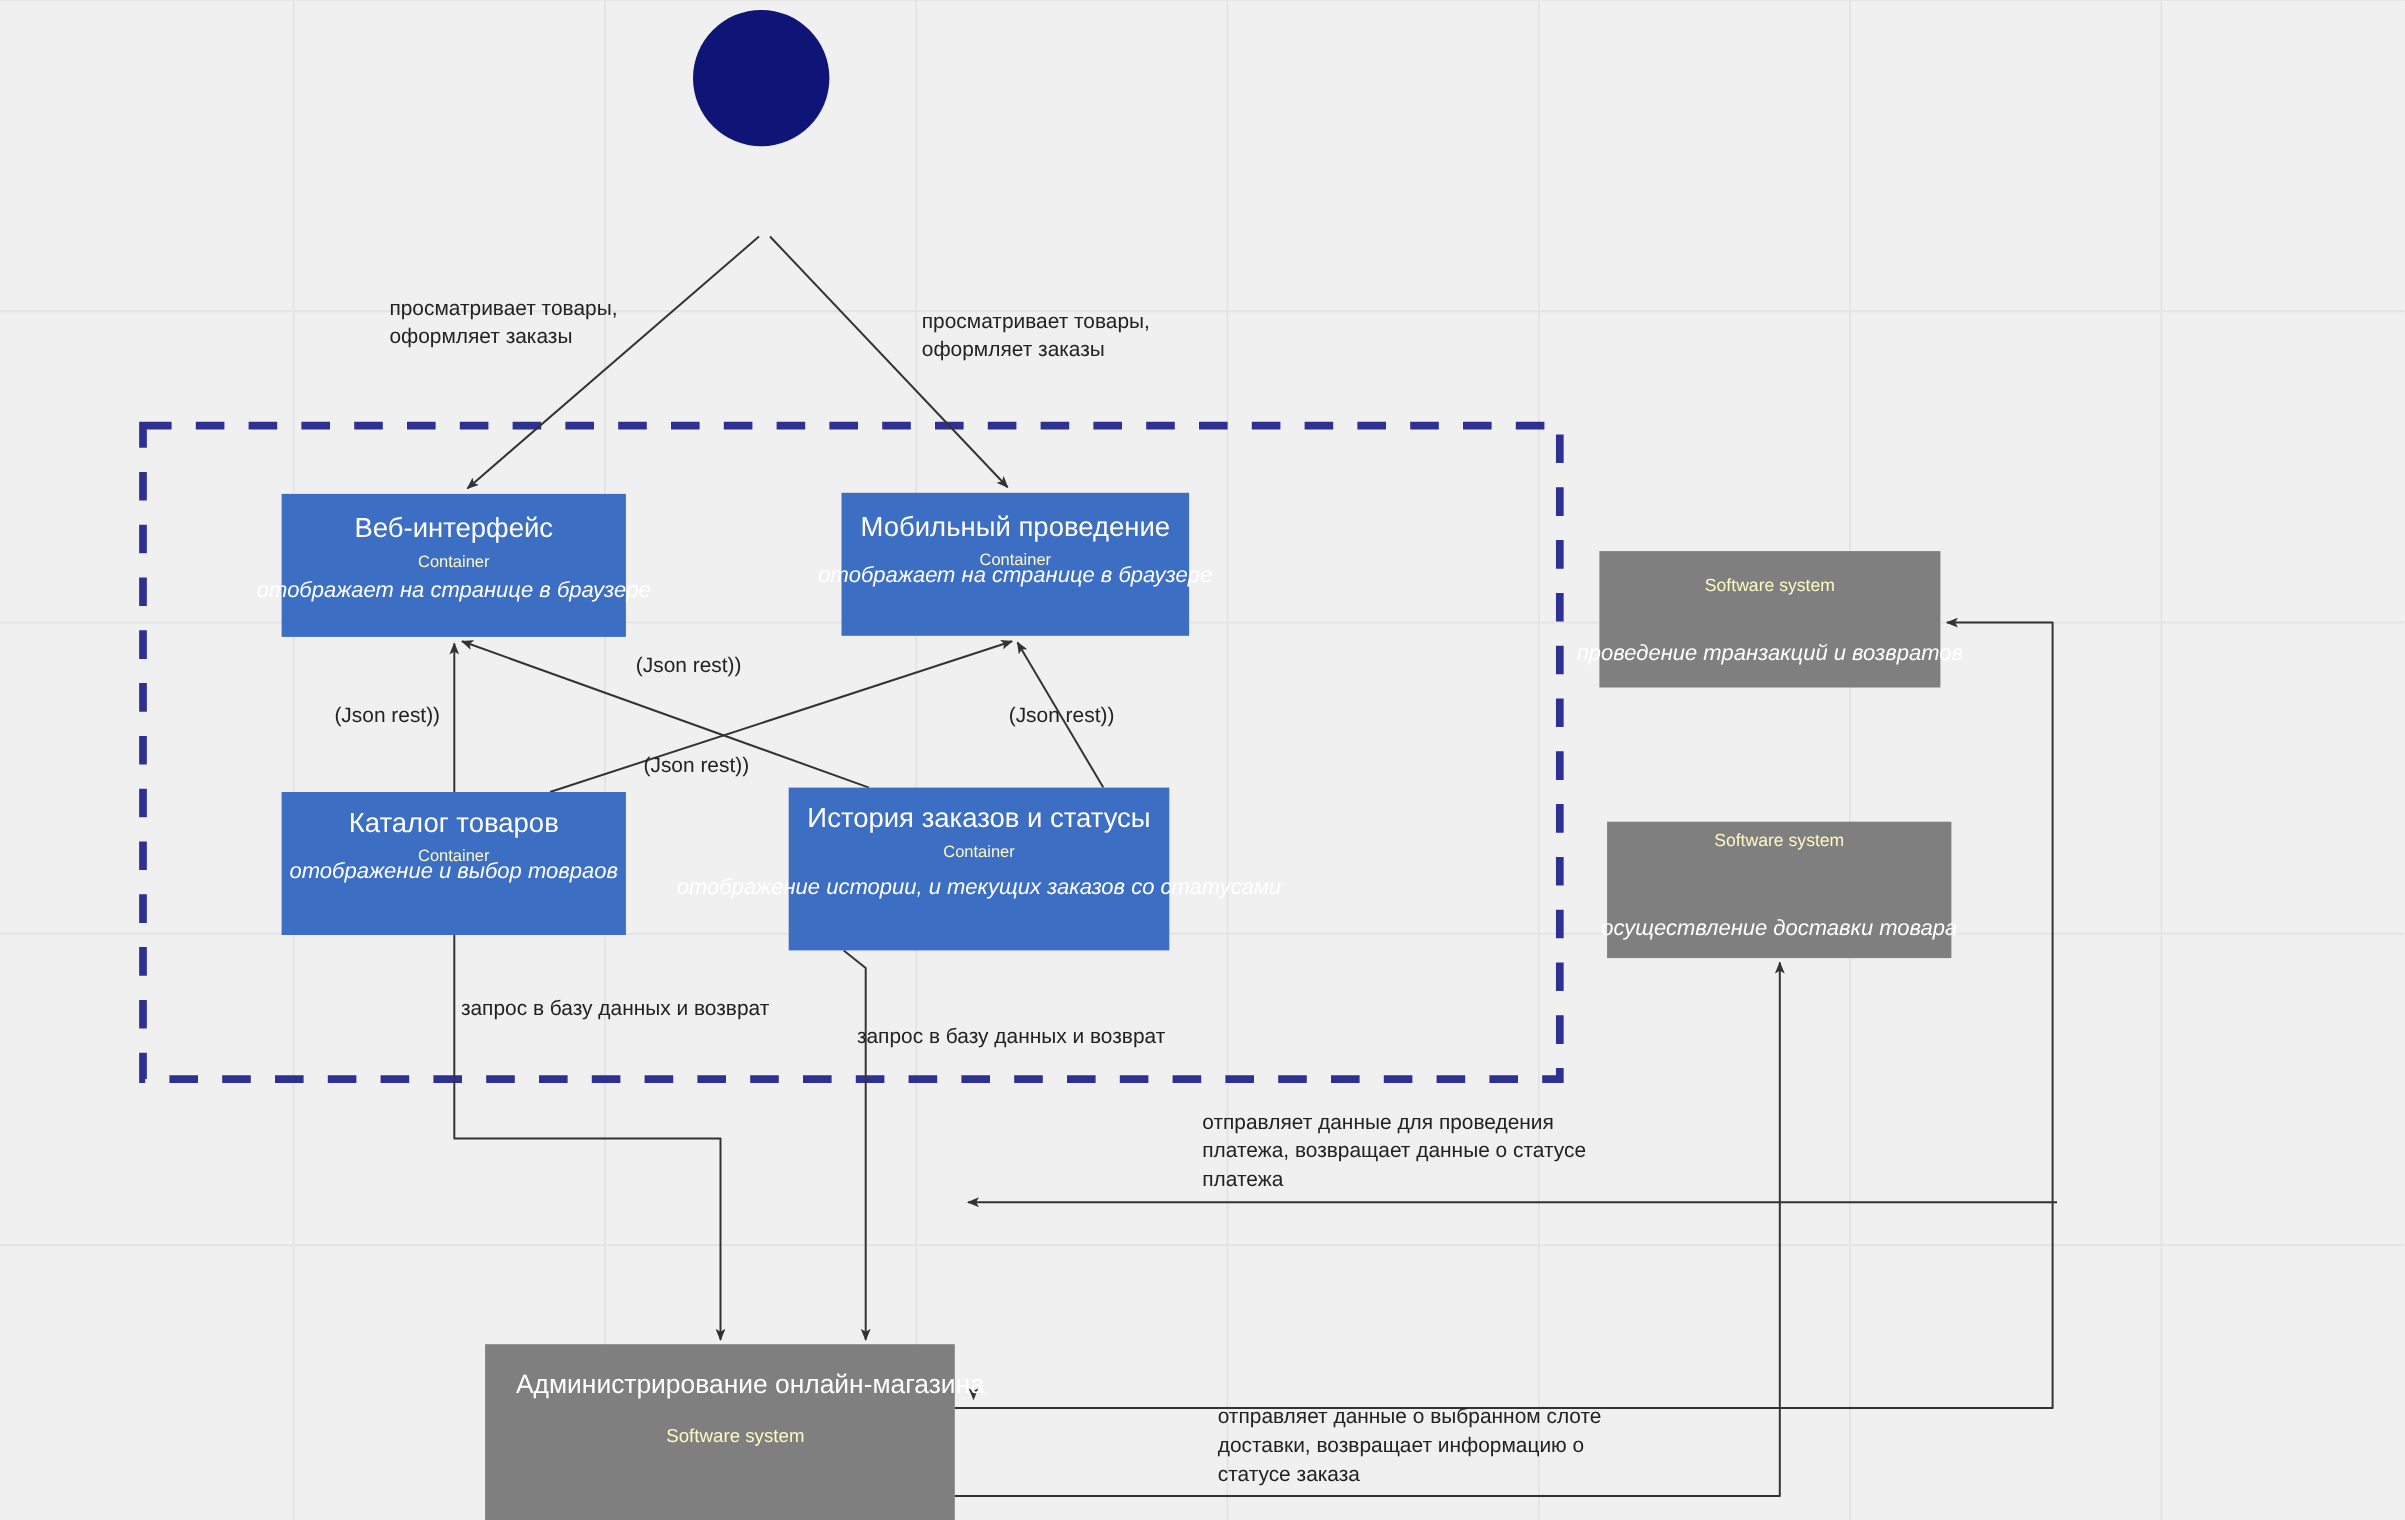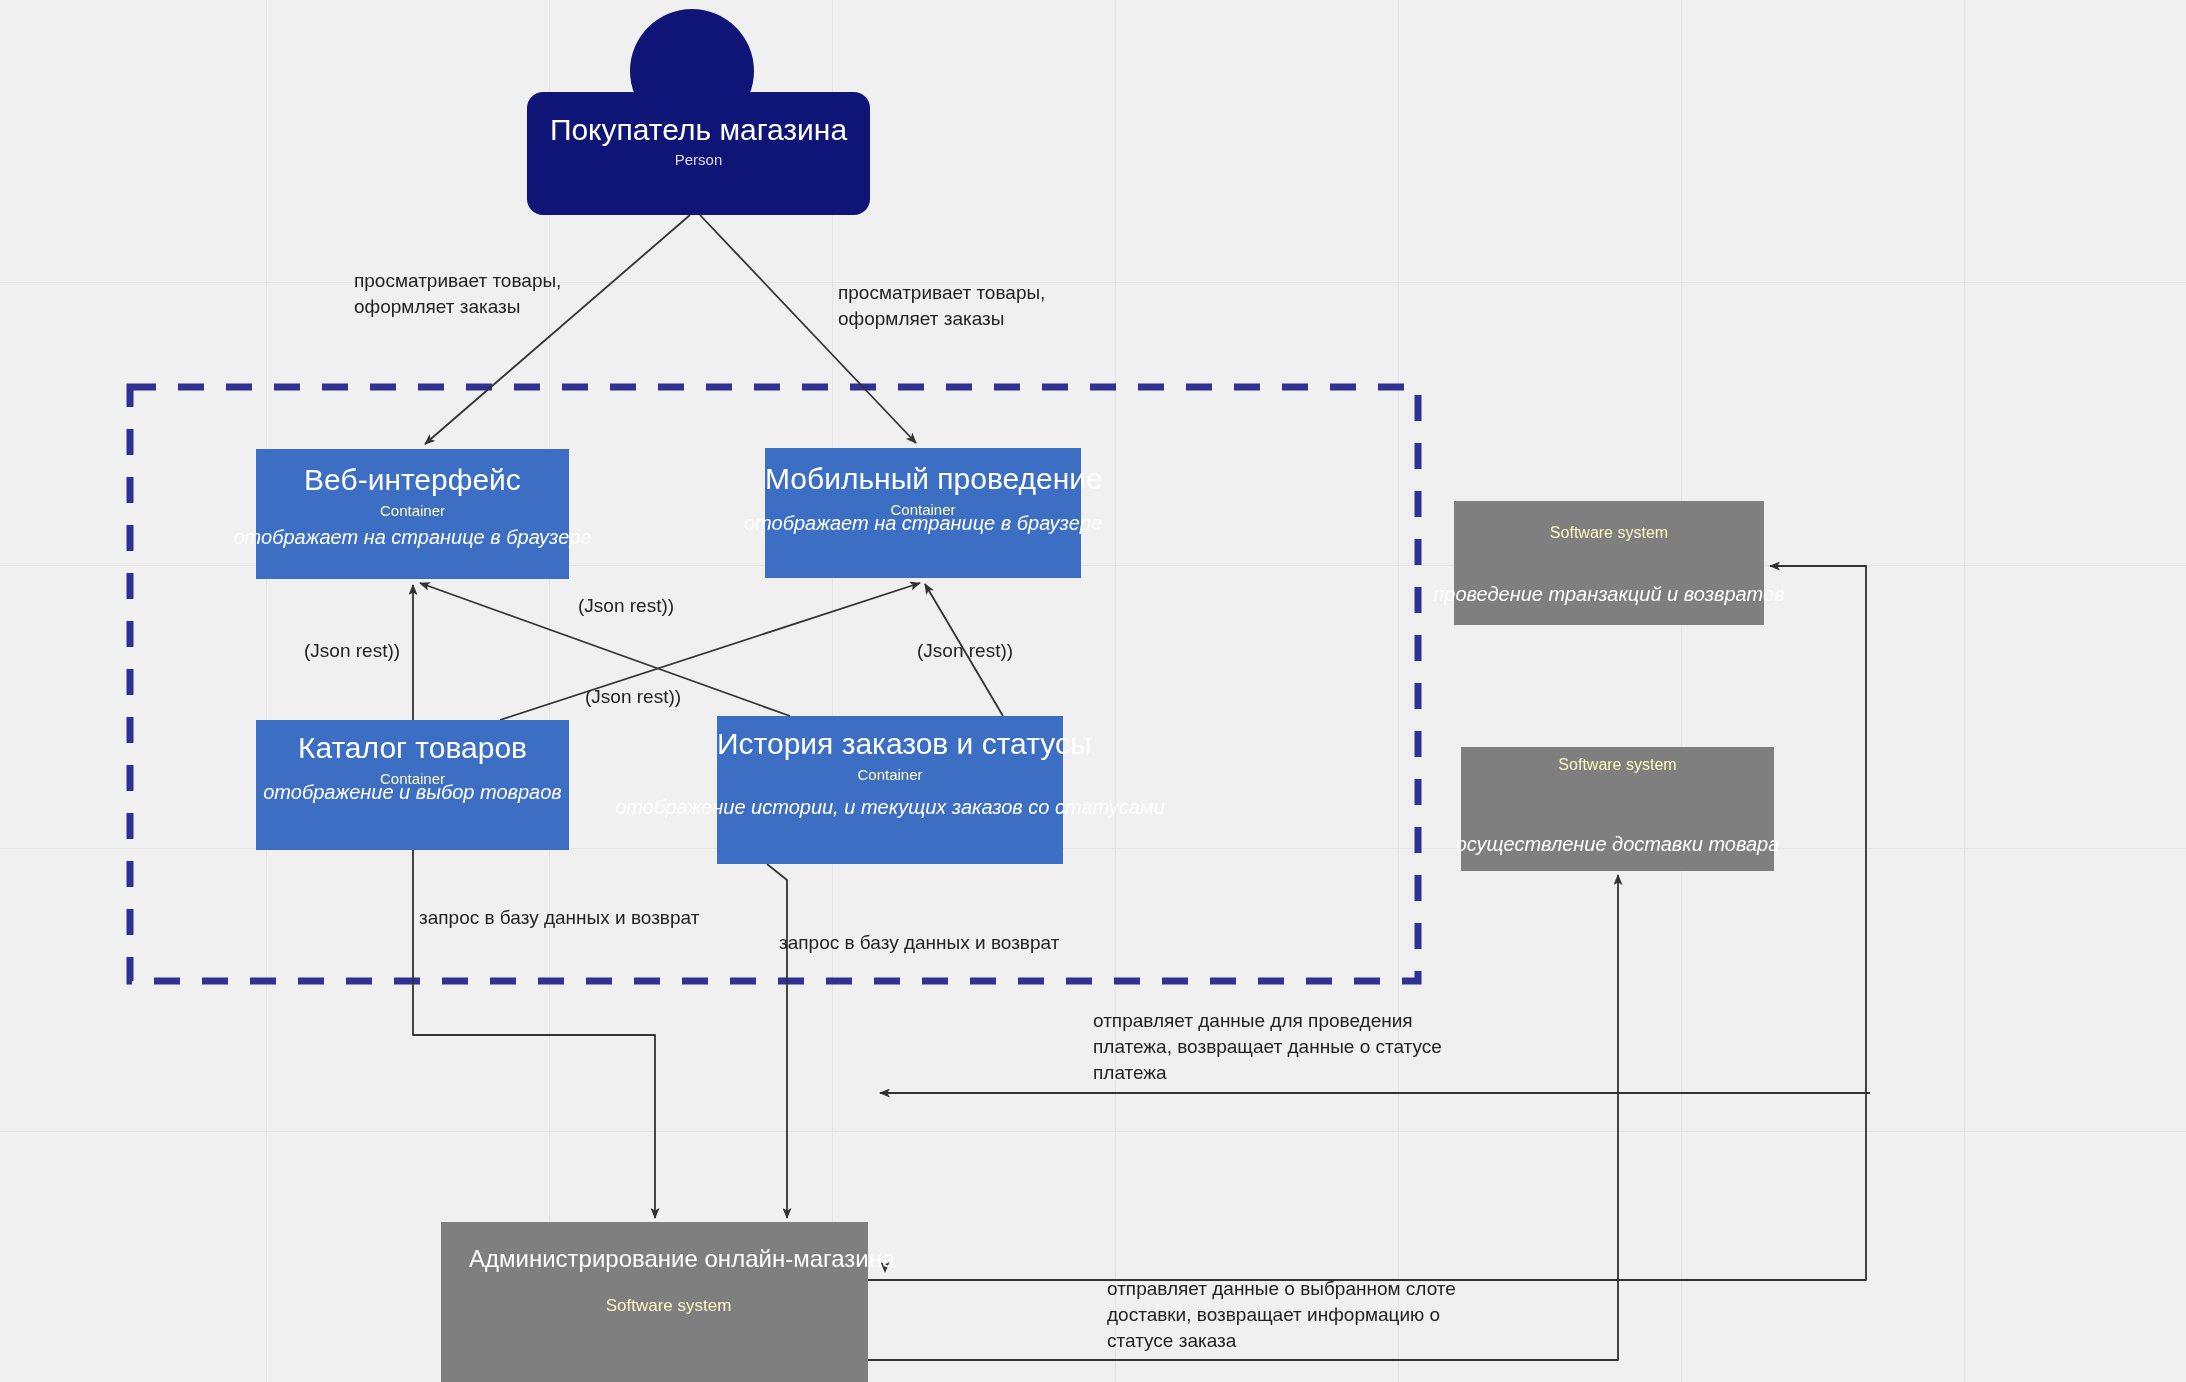--- a/index.html
+++ b/index.html
@@ -27,21 +27,21 @@
     height: 1382px;
     pointer-events: none;
   }
   .node {
     position: absolute;
     box-sizing: border-box;
     text-align: center;
     color: #ffffff;
   }
   .node-title {
-    font-size: 30px;
+    font-size: 25px;
     line-height: 30px;
     color: #ffffff;
     white-space: nowrap;
   }
   .node-type {
     font-size: 15px;
     line-height: 19px;
     color: #fef9c3;
     white-space: nowrap;
   }
@@ -166,24 +166,20 @@
       <path d="M2186,1097 L885,1097 L885,1272" marker-end="url(#arrow)" stroke="none"></path>
 
       <path d="M868,1360 L1618,1360 L1618,875" marker-end="url(#arrow)"></path>
 
       <path d="M1870,1093 L885,1093 L885,1100" stroke="none"></path>
       <path d="M1870,1093 L880,1093" marker-end="url(#arrow)"></path>
     </g>
   </svg>
 
   <div id="person-head"></div>
-  <div id="person-node" class="node">
-    <div class="node-title">Покупатель магазина</div>
-    <div class="node-type">Person</div>
-  </div>
 
   <div id="web-node" class="node container-node">
     <div class="node-title">Веб-интерфейс</div>
     <div class="node-type">Container</div>
     <div class="node-desc overflow-desc" style="top:75px;">отображает на странице в браузере</div>
   </div>
 
   <div id="mobile-node" class="node container-node">
     <div class="node-title">Мобильный проведение</div>
     <div class="node-type">Container</div>

